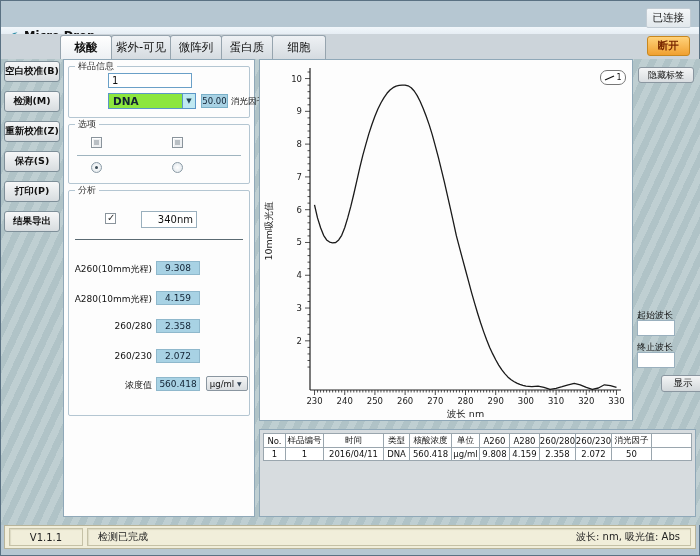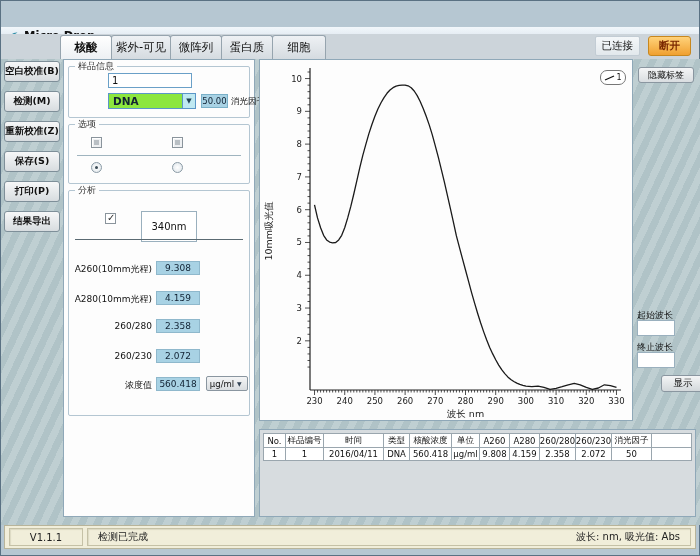--- a/index.html
+++ b/index.html
@@ -17,21 +17,21 @@
     border-bottom:1px solid #c6cfd6; display:flex; align-items:center; gap:36px; padding-left:14px; }
   .menu-item { font-size:10.5px; color:#111; cursor:default; }
 
   
   .tabrow { position:absolute; top:33px; left:0; right:0; height:25px; background:#ccd4da; }
   .tabs { position:absolute; left:59px; bottom:0; display:flex; }
   .tab { height:24px; border:1px solid #96a4ae; border-bottom:none; border-radius:3px 3px 0 0;
     background:linear-gradient(#eef1f4,#d5dbe0); font-size:11.5px; color:#111;
     display:flex; align-items:center; justify-content:center; margin-right:-1px; }
   .tab.active { background:linear-gradient(#ffffff,#edf0f3); font-weight:bold; }
-  .connect-area { position:absolute; right:8px; bottom:3px; display:flex; align-items:center; gap:8px; }
+  .connect-area { position:absolute; right:8px; bottom:3px; display:flex; align-items:center; gap:8px;flex-direction:column; }
   .connect-label { font-size:10.5px; color:#111; padding:2px 6px; border:1px solid #c2ccd4; border-radius:2px;
     background:linear-gradient(#f4f7f9,#e2e8ec); }
   .disconnect-btn { font-size:10.5px; font-weight:bold; color:#7a2800; padding:2px 10px;
     border:1px solid #c8871e; border-radius:3px; background:linear-gradient(#ffd27a,#f0a030); cursor:pointer; }
 
   
   .main { position:absolute; top:58px; left:0; width:700px; height:466px;
     background:repeating-linear-gradient(115deg,#b0c3c7 0 7px,#bfcfd2 7px 14px); }
 
   
@@ -173,21 +173,21 @@
             <div class="fill"></div>
           </div>
         <div class="sep" style="top:30px"></div>
         <div class="radio sel" style="left:22px; top:37px"></div>
         <div class="radio" style="left:103px; top:37px"></div>
       </div>
 
       <div class="group g-analysis">
         <span class="group-legend">分析</span>
         <div class="cb checked" style="left:36px; top:22px"></div>
-        <input class="txt-input" style="left: 72px; top: 20px; width: 56px; height: 31px; text-align: center; border-color: rgb(154, 176, 190);" value="340nm">
+        <input class="txt-input" style="left: 72px; top: 20px; width: 56px; height: 17px; text-align: right; border-color: rgb(154, 176, 190);" value="340nm">
         <div class="sep" style="top:48px; left:6px; right:6px; background:#5a6a72;"></div>
 
         <span class="an-row-label" style="left:3px; top:72px">A260(10mm光程)</span>
         <div class="val-box" style="top:70px">9.308</div>
 
         <span class="an-row-label" style="left:3px; top:102px">A280(10mm光程)</span>
         <div class="val-box" style="top:100px">4.159</div>
 
         <span class="an-row-label" style="left:3px; top:130px">260/280</span>
         <div class="val-box" style="top:128px">2.358</div>

